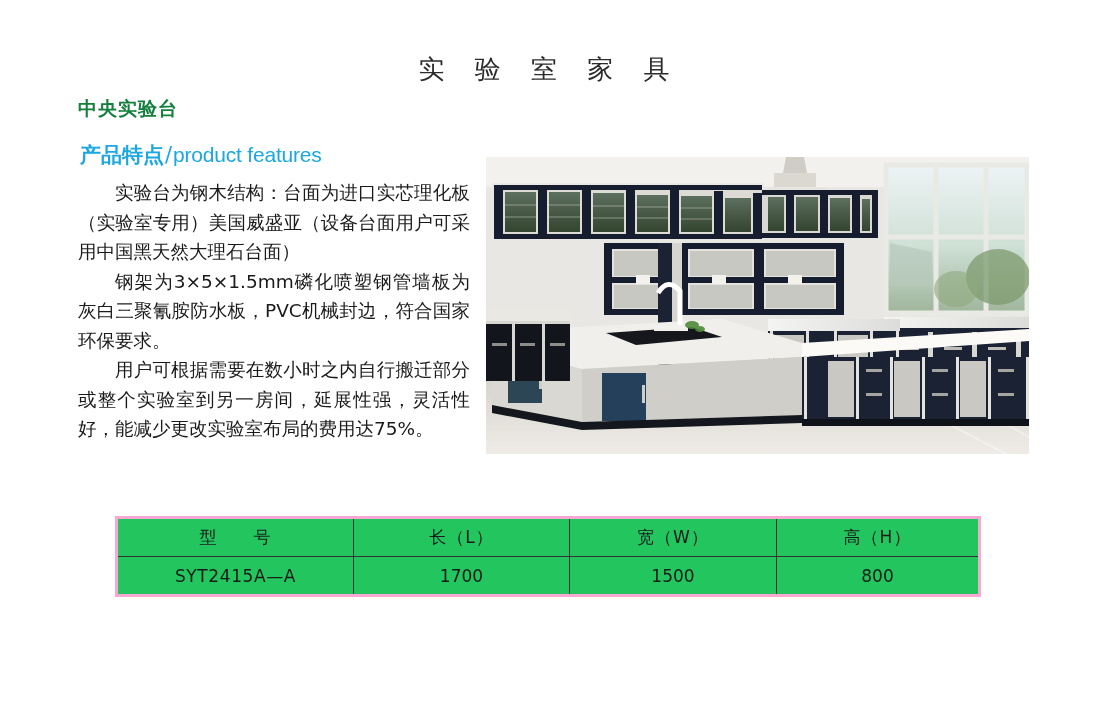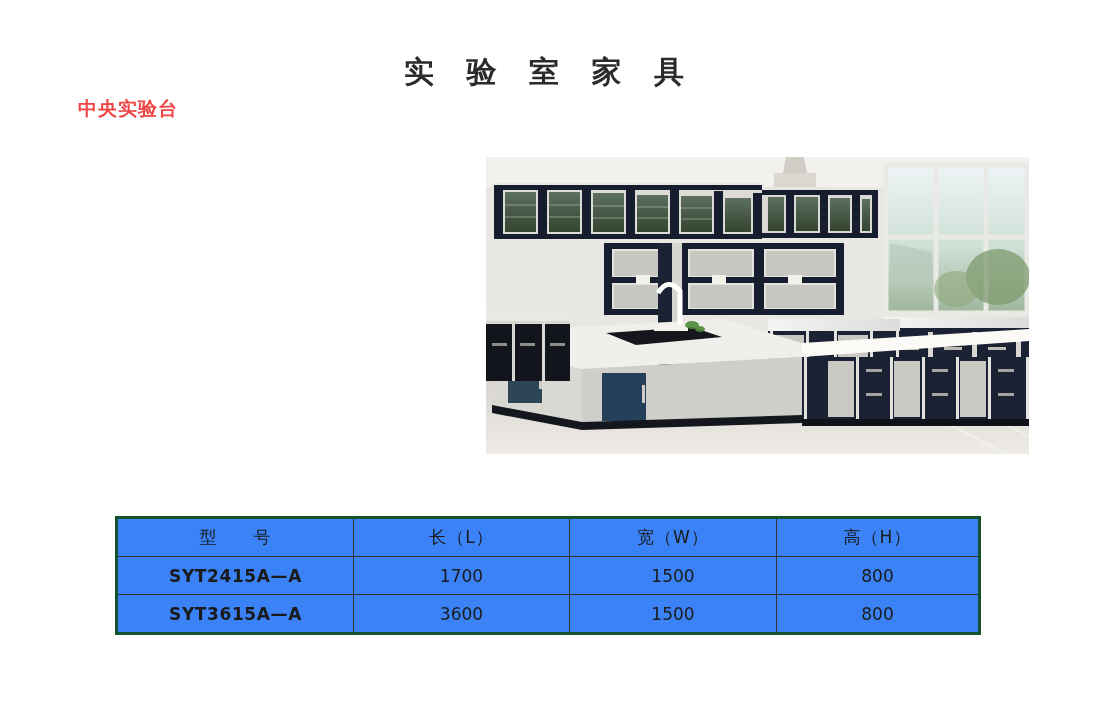--- a/index.html
+++ b/index.html
@@ -22,36 +22,36 @@
     height: 715px;
   }
 
   
   .page-title {
     position: absolute;
     left: 0;
     top: 52px;
     width: 1099px;
     text-align: center;
-    font-size: 30px;
-    font-weight: bold;
+    font-size: 26px;
+    font-weight: normal;
     letter-spacing: 11px;
     color: #2b2b2b;
     font-family: "DejaVu Sans", "Liberation Sans", sans-serif;
   }
 
   
   .subtitle {
     position: absolute;
     left: 78px;
     top: 96px;
     font-size: 19px;
     font-weight: bold;
     letter-spacing: 1px;
-    color: #ef4444;
+    color: #15803d;
     font-family: "DejaVu Sans", "Liberation Sans", sans-serif;
   }
 
   .section-head {
     position: absolute;
     font-size: 21px;
     font-weight: bold;
     color: #1ba7e0;
     letter-spacing: 0px;
     white-space: nowrap;
@@ -98,53 +98,61 @@
   }
   .photo svg { display: block; }
 
   
   .spec-table {
     position: absolute;
     left: 115px;
     top: 516px;
     width: 863px;
     border-collapse: collapse;
-    border: 3px solid #14532d;
+    border: 3px solid #f9a8d4;
     table-layout: fixed;
-    background: #3b82f6;
+    background: #22c55e;
   }
   .spec-table td, .spec-table th {
     border: 1px solid #333;
     height: 35px;
     text-align: center;
     vertical-align: middle;
     font-size: 17px;
     font-weight: normal;
     color: #1a1a1a;
     font-family: "DejaVu Sans", "Liberation Sans", sans-serif;
   }
   .spec-table th {
     letter-spacing: 1px;
   }
   .spec-table .col-model { width: 237px; }
   .spec-table .col-l     { width: 216px; }
   .spec-table .col-w     { width: 207px; }
   .spec-table .col-h     { width: 203px; }
-  .spec-table td.cell-model { letter-spacing: 0.6px; font-weight: bold; }
+  .spec-table td.cell-model { letter-spacing: 0.6px; }
 </style>
 </head>
 <body>
 
 <div class="page">
 
   <div class="page-title">实 验 室 家 具</div>
 
   <div class="subtitle">中央实验台</div>
 
-
+  <div class="section-head" id="features-head">
+    <span class="cn">产品特点</span><span class="slash">/</span><span class="en">product features</span>
+  </div>
+
+  <div class="body-copy">
+    <p>实验台为钢木结构：台面为进口实芯理化板（实验室专用）美国威盛亚（设备台面用户可采用中国黑天然大理石台面）</p>
+    <p>钢架为3×5×1.5mm磷化喷塑钢管墙板为灰白三聚氰胺防水板，PVC机械封边，符合国家环保要求。</p>
+    <p>用户可根据需要在数小时之内自行搬迁部分或整个实验室到另一房间，延展性强，灵活性好，能减少更改实验室布局的费用达75%。</p>
+  </div>
 
   <div class="photo">
     <svg width="543" height="297" viewBox="0 0 543 297">
       <defs>
         <linearGradient id="floorGrad" x1="0" y1="0" x2="0" y2="1">
           <stop offset="0%" stop-color="#d5d2cb"></stop>
           <stop offset="100%" stop-color="#efece7"></stop>
         </linearGradient>
         <linearGradient id="topGrad" x1="0" y1="0" x2="1" y2="0">
           <stop offset="0%" stop-color="#f4f4f2"></stop>
@@ -384,22 +392,16 @@
         <th>高（H）</th>
       </tr>
     </thead>
     <tbody>
       <tr>
         <td class="cell-model">SYT2415A—A</td>
         <td>1700</td>
         <td>1500</td>
         <td>800</td>
       </tr>
-      <tr>
-        <td class="cell-model">SYT3615A—A</td>
-        <td>3600</td>
-        <td>1500</td>
-        <td>800</td>
-      </tr>
     </tbody>
   </table>
 
 </div>
 
 </body></html>

